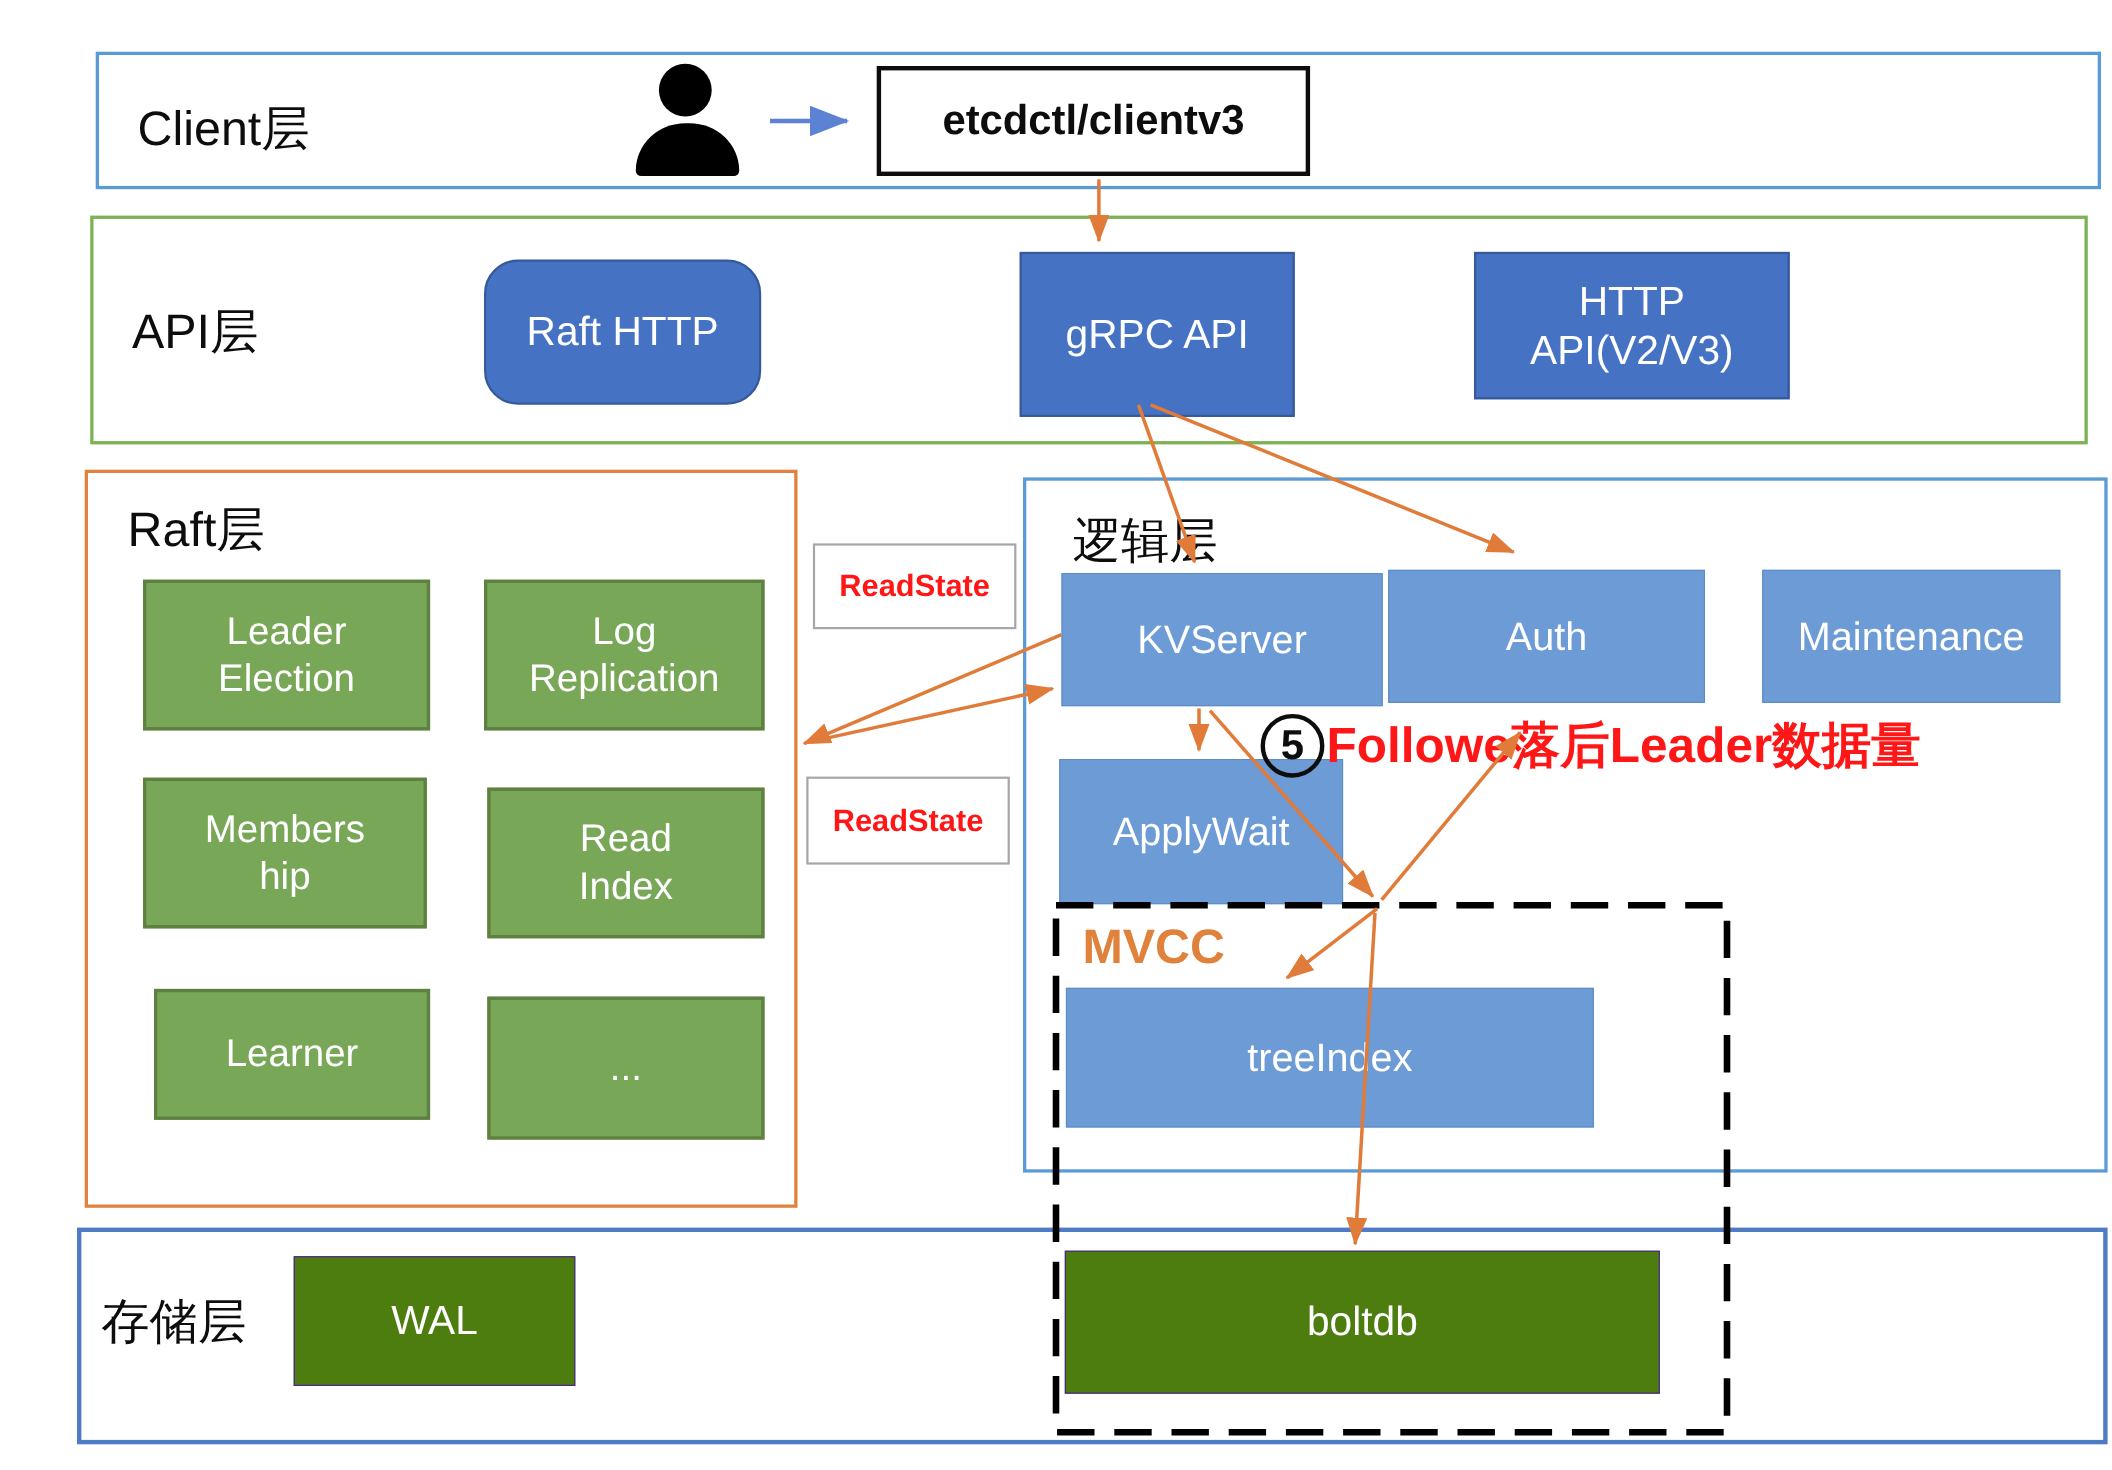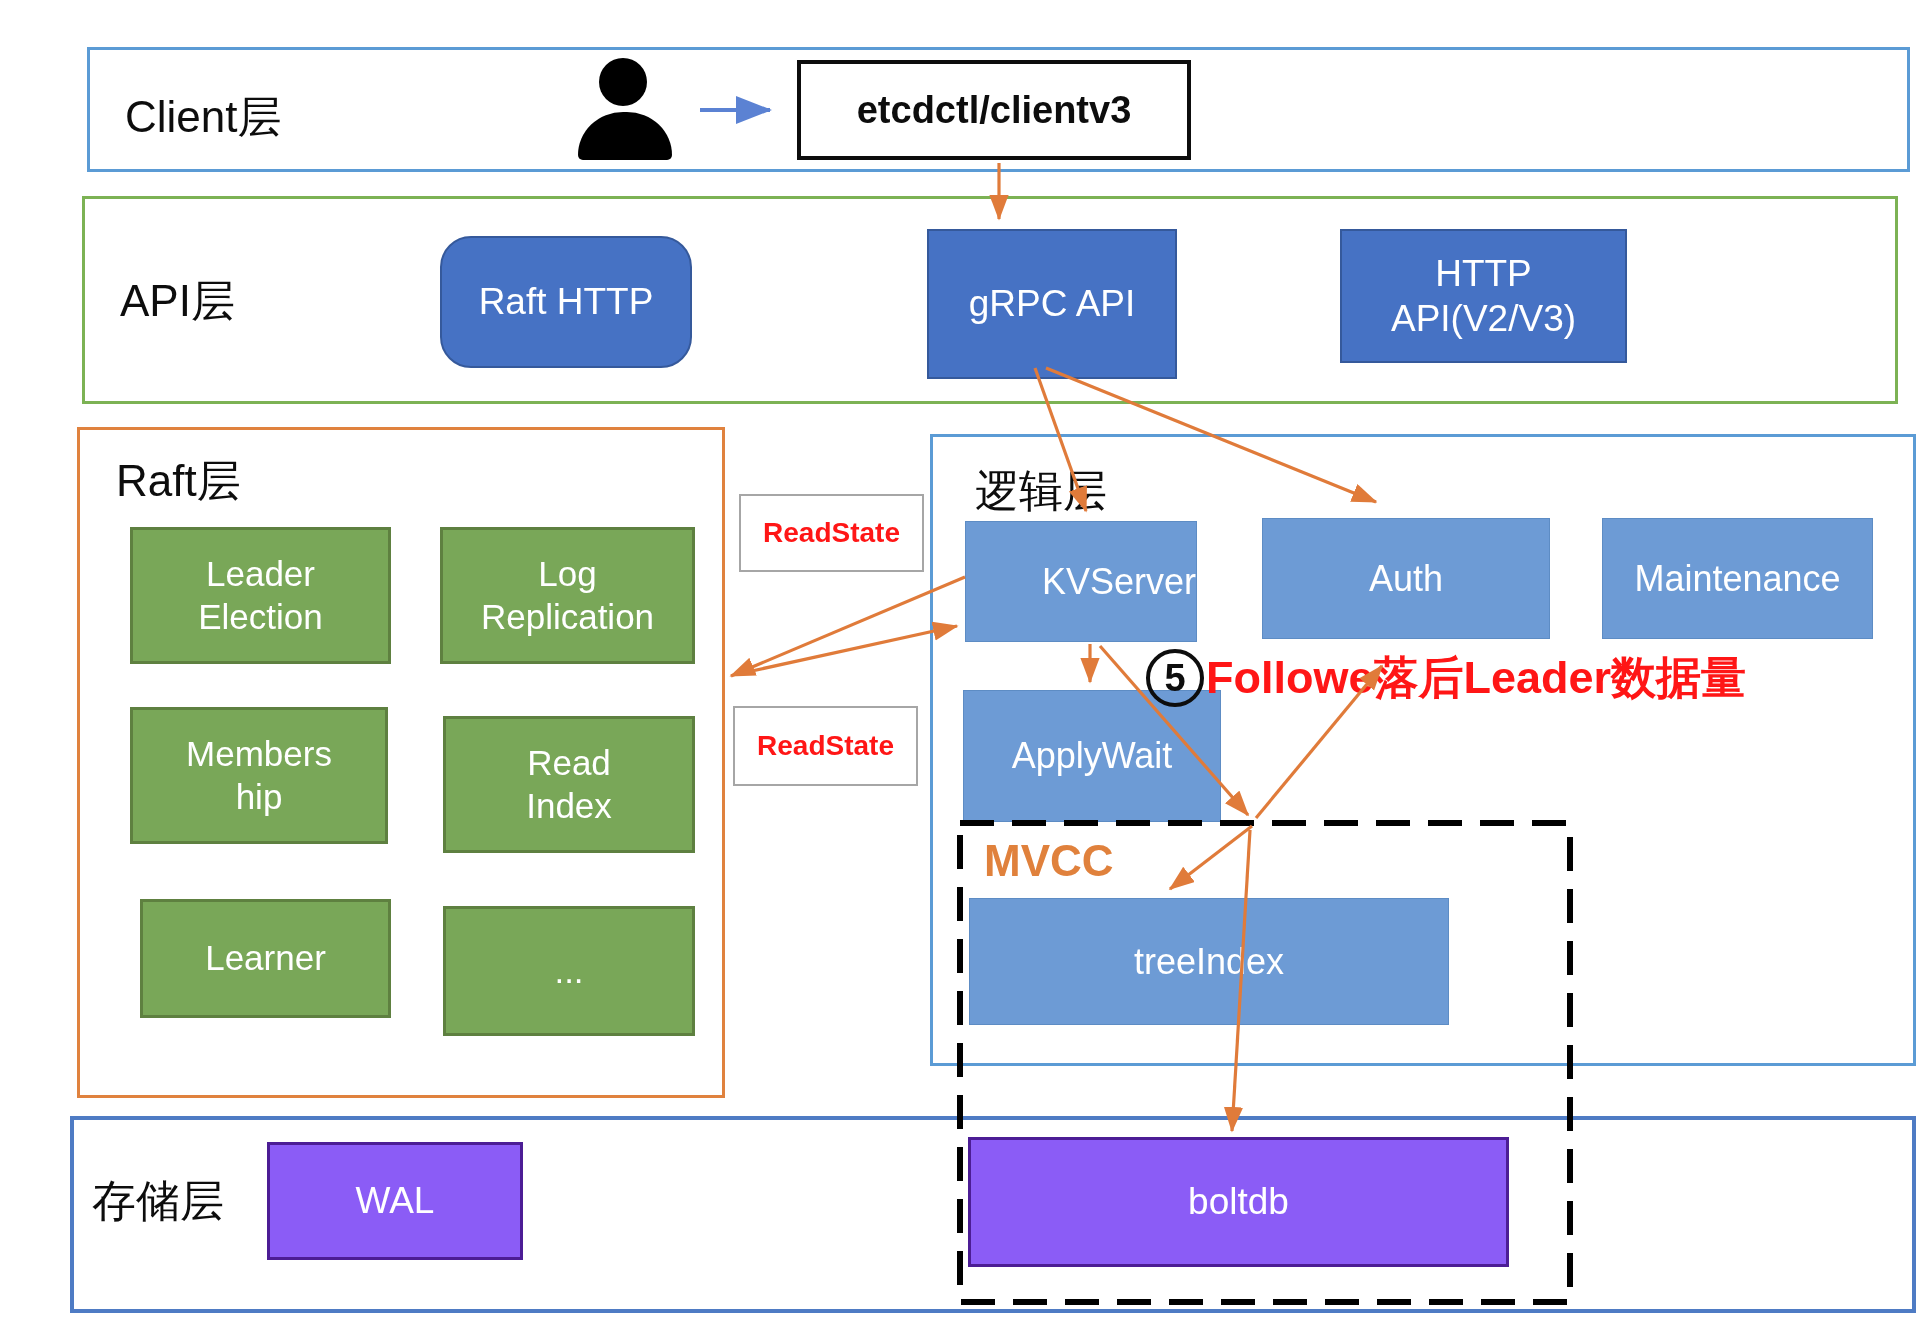--- a/index.html
+++ b/index.html
@@ -17,38 +17,38 @@
 
   .layer-title{position:absolute;color:#0d0d0d;font-size:44px;font-weight:500;white-space:nowrap;z-index:2;}
 
   
   .node{position:absolute;display:flex;flex-direction:column;align-items:center;justify-content:center;
         box-sizing:border-box;text-align:center;z-index:2;line-height:1.22;}
   .node span{display:block;}
   .dark-blue{background:#4672C4;border:2px solid #35599B;color:#ffffff;font-size:37px;}
   .light-blue{background:#6D9BD5;border:1px solid #5d8cc4;color:#ffffff;font-size:36px;}
   .green{background:#79A758;border:3px solid #5E8040;color:#ffffff;font-size:35px;}
-  .orange{background:#8b5cf6;border:3px solid #4c1d95;color:#ffffff;font-size:37px;align-items:center;}
+  .orange{background:#4d7c0f;border:1px solid #4c1d95;color:#ffffff;font-size:37px;align-items:center;}
   .plain{background:#ffffff;border:4px solid #0d0d0d;color:#0d0d0d;font-size:38px;font-weight:600;}
   .flow-label{background:#ffffff;border:2px solid #A6A6A6;color:#FF1616;font-size:28px;font-weight:bold;}
 
   
   .etcdctl{left:797px;top:60px;width:394px;height:100px;}
   .raft-http{left:440px;top:236px;width:252px;height:132px;border-radius:31px;}
   .grpc-api{left:927px;top:229px;width:250px;height:150px;}
   .http-api{left:1340px;top:229px;width:287px;height:134px;}
   .leader-election{left:130px;top:527px;width:261px;height:137px;}
   .log-replication{left:440px;top:527px;width:255px;height:137px;}
   .membership{left:130px;top:707px;width:258px;height:137px;}
   .read-index{left:443px;top:716px;width:252px;height:137px;}
   .learner{left:140px;top:899px;width:251px;height:119px;}
   .ellipsis-box{left:443px;top:906px;width:252px;height:130px;}
   .readindex-label{left:739px;top:494px;width:185px;height:78px;}
   .readstate-label{left:733px;top:706px;width:185px;height:80px;}
-  .kvserver{left:965px;top:521px;width:232px;height:121px;align-items:flex-end;}
+  .kvserver{left:965px;top:521px;width:292px;height:121px;}
   .auth{left:1262px;top:518px;width:288px;height:121px;}
   .maintenance{left:1602px;top:518px;width:271px;height:121px;}
   .applywait{left:963px;top:690px;width:258px;height:132px;}
   .lease{left:1603px;top:707px;width:270px;height:126px;}
   .treeindex{left:969px;top:898px;width:480px;height:127px;}
   .boltdb{left:968px;top:1137px;width:541px;height:130px;}
   .wal{left:267px;top:1142px;width:256px;height:118px;}
 
   .mvcc-title{position:absolute;left:984px;top:836px;color:#E0813C;font-size:44px;font-weight:600;z-index:2;}
 

